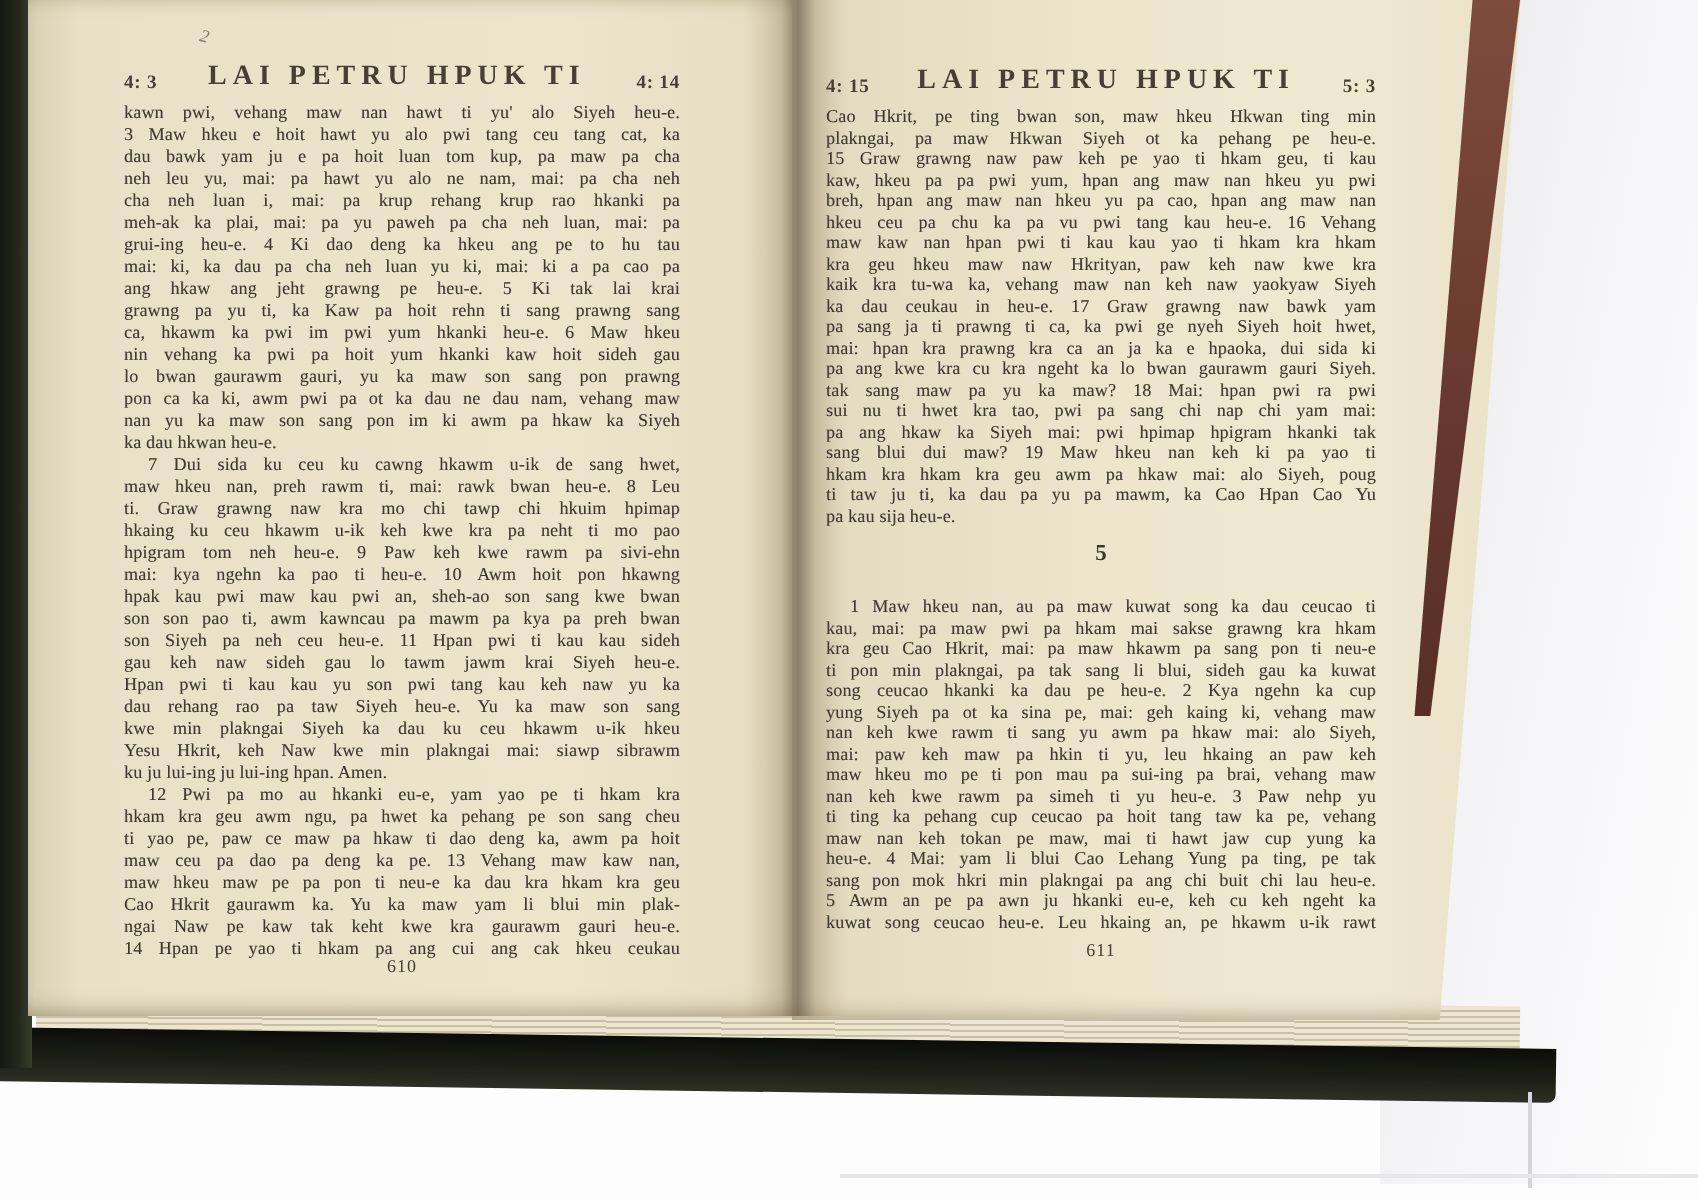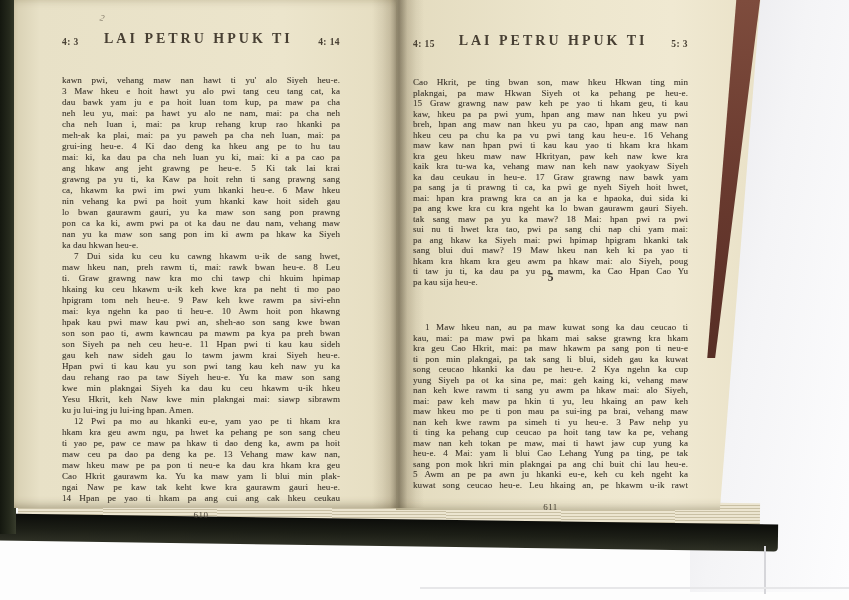--- a/index.html
+++ b/index.html
@@ -34,28 +34,28 @@
     background:linear-gradient(90deg,rgba(82,66,40,0) 0%,rgba(82,66,40,.18) 35%,rgba(43,33,16,.42) 52%,rgba(82,66,40,.16) 68%,rgba(82,66,40,0) 100%);}
   .edge-line{left:764px;top:546px;width:2px;height:48px;background:#d6d6da;}
   .table-line{left:420px;top:587px;width:429px;height:2px;background:#e7e7e9;}
 
   
   .phead{display:flex;justify-content:space-between;align-items:flex-end;
     font-size:9.5px;font-weight:bold;color:#473f33;letter-spacing:.4px;}
   .ptitle{font-size:14px;letter-spacing:3px;font-weight:bold;color:#473f33;position:static;}
   .pref{position:static;}
   .col{font-size:9px;letter-spacing:.1px;color:#3e382f;
-    text-shadow:.2px .2px 0 rgba(62,56,47,.35);margin-top:24px;}
+    text-shadow:.2px .2px 0 rgba(62,56,47,.35);}
   .tl{position:static;height:11px;line-height:11px;overflow:hidden;
     text-align:justify;text-align-last:justify;}
   .rcol .tl{height:10.5px;line-height:10.5px;}
   .tl.ind{text-indent:12px;}
   .tl.end{text-align-last:left;}
   .chap{text-align:center;font-weight:bold;font-size:11.5px;color:#3e382f;}
-  .pnum{text-align:center;font-size:9px;color:#474034;letter-spacing:.5px;margin-top:32px;}
+  .pnum{text-align:center;font-size:9px;color:#474034;letter-spacing:.5px;}
   .stray{font-style:italic;font-size:9px;color:#837b6a;transform:rotate(14deg);}
 
   .lp-head{left:48px;top:31px;width:278px;}
   .lp-col{left:48px;top:51px;width:278px;}
   .lp-num{left:48px;top:478px;width:278px;}
   .lp-stray{left:86px;top:13px;}
   .rp-head{left:17px;top:33px;width:275px;}
   .rp-col-a{left:17px;top:53px;width:275px;}
   .rp-chap{left:17px;top:271px;width:275px;}
   .rp-col-b{left:17px;top:298px;width:275px;}

